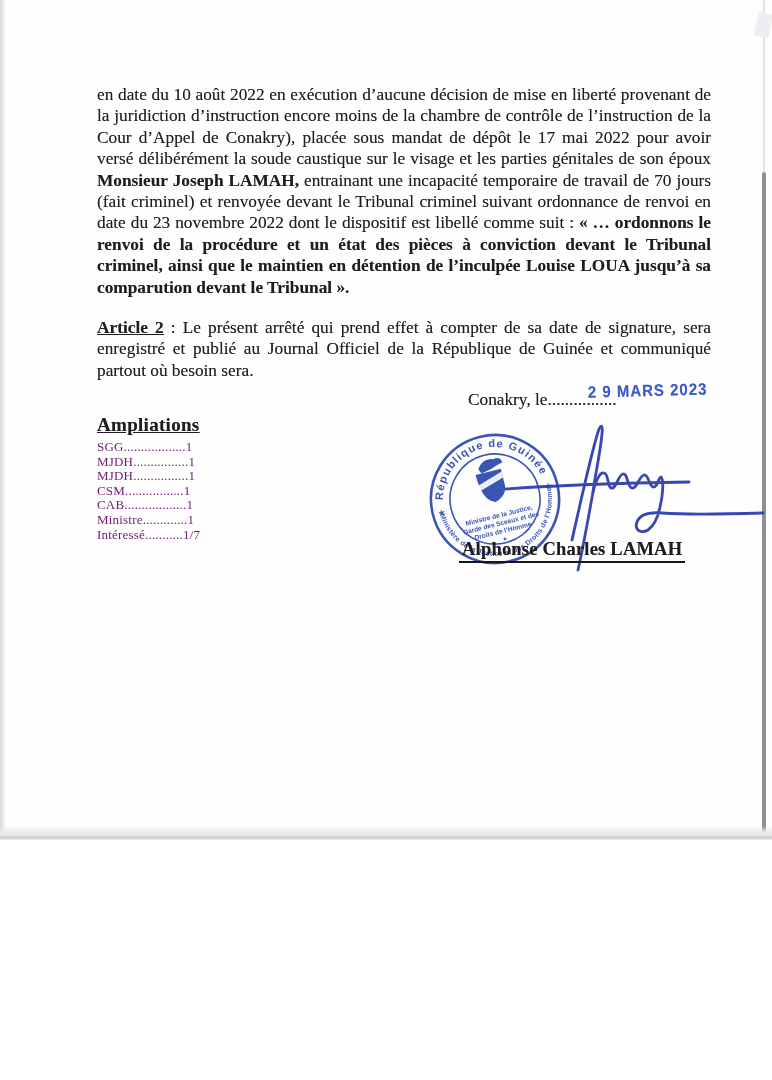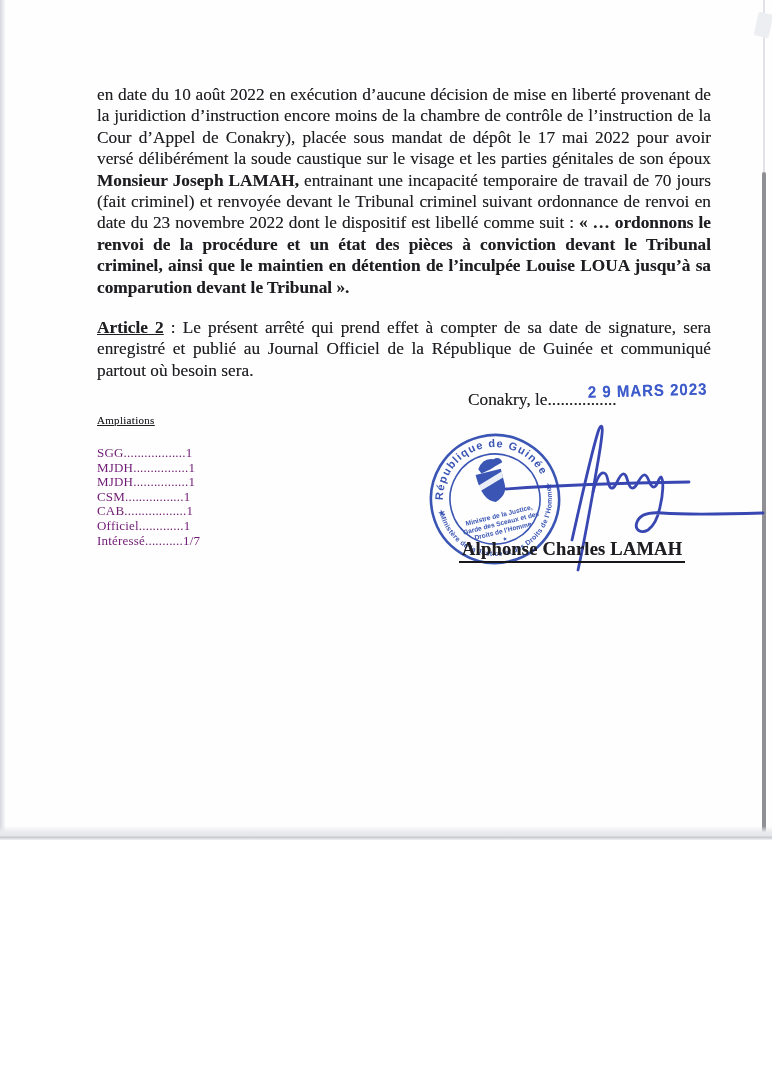--- a/index.html
+++ b/index.html
@@ -41,22 +41,22 @@
   .datestamp {
     position:absolute; left:588px; top:384px;
     font-family:"Liberation Sans", sans-serif; font-weight:bold;
     font-size:15px; letter-spacing:1px; color:#3d5bca;
     transform:rotate(-1.5deg) scaleY(1.1); transform-origin:left bottom;
     white-space:nowrap; text-shadow:0 0 0.6px rgba(61,91,202,0.6);
   }
 
   .ampliations { position:absolute; left:97px; top:414px; }
   .amp-title {
-    font-weight:normal; text-decoration:underline; font-size:11px;
-    margin-bottom:20px; letter-spacing:0.3px; text-shadow:0 0 0.5px rgba(20,20,25,0.45);
+    font-weight:bold; text-decoration:underline; font-size:19px;
+    margin-bottom:4px; letter-spacing:0.3px; text-shadow:0 0 0.5px rgba(20,20,25,0.45);
   }
   .amp-item { font-size:13px; line-height:14.6px; letter-spacing:0.2px; color:#701a75; }
 
   .seal { position:absolute; left:408px; top:412px; width:174px; height:174px; opacity:0.93; }
   .signature-svg { position:absolute; left:0; top:0; width:772px; height:1080px; pointer-events:none; }
 
   .signatory {
     position:absolute; left:459px; top:539px; font-weight:bold; font-size:18.5px;
     letter-spacing:0.2px; border-bottom:2.5px solid #17171b; padding:0 3px 1px 3px;
     white-space:nowrap; text-shadow:0 0 0.5px rgba(20,20,25,0.5);
@@ -80,21 +80,21 @@
   <div class="dateline">Conakry, le................</div>
   <div class="datestamp">2 9 MARS 2023</div>
 
   <div class="ampliations">
     <div class="amp-title">Ampliations</div>
     <div class="amp-item">SGG..................1</div>
     <div class="amp-item">MJDH................1</div>
     <div class="amp-item">MJDH................1</div>
     <div class="amp-item">CSM.................1</div>
     <div class="amp-item">CAB..................1</div>
-    <div class="amp-item">Officiel.............1</div>
+    <div class="amp-item">Ministre.............1</div>
     <div class="amp-item">Intéressé...........1/7</div>
   </div>
 
   <svg class="seal" viewBox="-87 -87 174 174">
     <g transform="rotate(-14)" fill="#2c49ae" stroke="none" font-family="Liberation Sans, sans-serif">
       <circle r="64" fill="none" stroke="#2c49ae" stroke-width="2.6"></circle>
       <circle r="45" fill="none" stroke="#2c49ae" stroke-width="1.6"></circle>
       <defs>
         <path id="arcTop" d="M -52 0 A 52 52 0 0 1 52 0" fill="none"></path>
         <path id="arcBottom" d="M -57 0 A 57 57 0 0 0 57 0" fill="none"></path>

